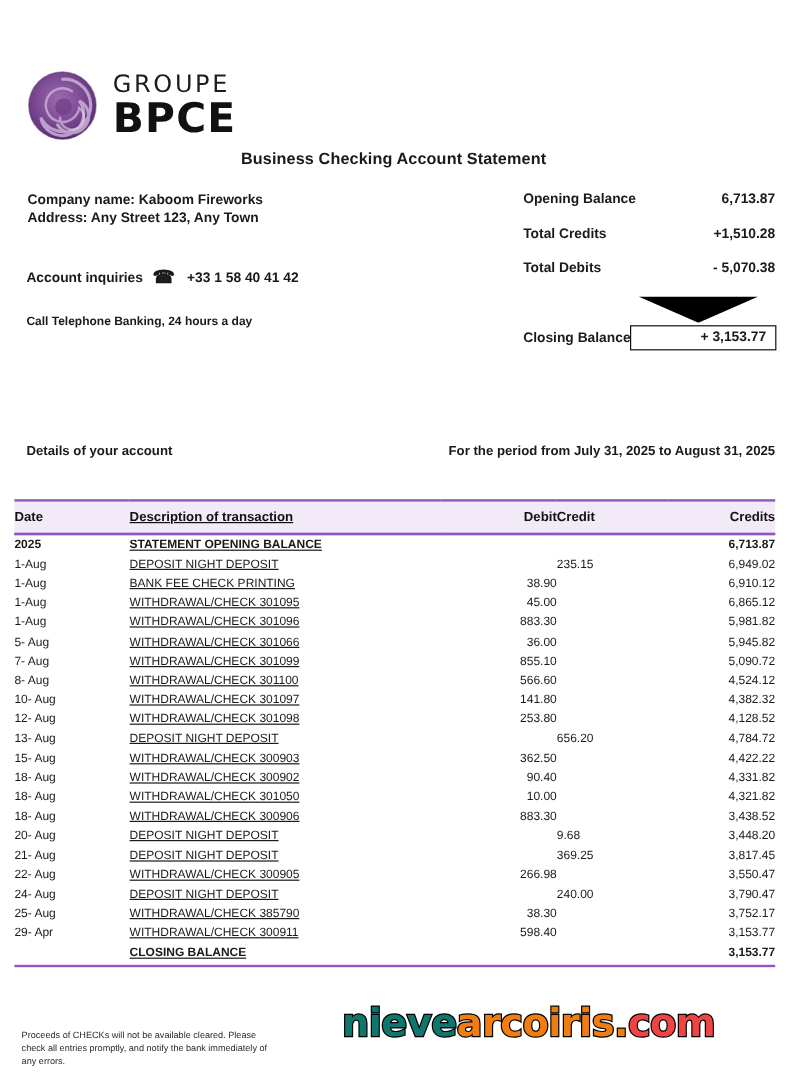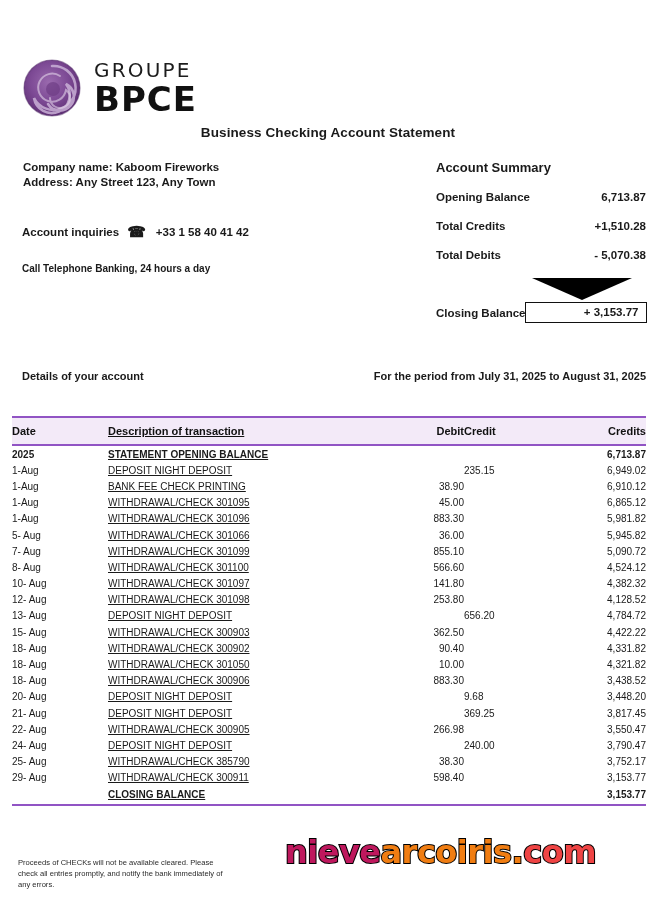--- a/index.html
+++ b/index.html
@@ -222,21 +222,21 @@
     left: 285px;
     top: 833px;
     font-family: "DejaVu Sans", sans-serif;
     font-size: 32px;
     font-weight: bold;
     letter-spacing: -0.5px;
     white-space: nowrap;
     -webkit-text-stroke: 2px #000;
     paint-order: stroke fill;
   }
-  .wm-a { color: #be185d; }
+  .wm-a { color: #0f766e; }
   .wm-b { color: #f07d12; }
   .wm-c { color: #ef4444; }
 </style>
 </head>
 <body>
 
 <div class="page">
 
   <div class="logo-block">
     <svg class="logo-mark" viewBox="0 0 60 60">
@@ -268,21 +268,20 @@
 
   <div class="inquiries">
     <span>Account inquiries</span>
     <span class="phone-glyph">☎</span>
     <span>+33 1 58 40 41 42</span>
   </div>
 
   <div class="telephone-banking">Call Telephone Banking, 24 hours a day</div>
 
   <div class="summary">
-    <div class="summary-title">Account Summary</div>
 
     <div class="summary-row">
       <span class="label">Opening Balance</span>
       <span class="value">6,713.87</span>
     </div>
     <div class="summary-row">
       <span class="label">Total Credits</span>
       <span class="value">+1,510.28</span>
     </div>
     <div class="summary-row">
@@ -453,21 +452,21 @@
           <td class="c-balance">3,790.47</td>
         </tr>
         <tr>
           <td class="c-date">25- Aug</td>
           <td class="c-desc">WITHDRAWAL/CHECK 385790</td>
           <td class="c-debit">38.30</td>
           <td class="c-credit"></td>
           <td class="c-balance">3,752.17</td>
         </tr>
         <tr>
-          <td class="c-date">29- Aug</td>
+          <td class="c-date">29- Apr</td>
           <td class="c-desc">WITHDRAWAL/CHECK 300911</td>
           <td class="c-debit">598.40</td>
           <td class="c-credit"></td>
           <td class="c-balance">3,153.77</td>
         </tr>
         <tr class="bold">
           <td class="c-date"></td>
           <td class="c-desc">CLOSING BALANCE</td>
           <td class="c-debit"></td>
           <td class="c-credit"></td>

